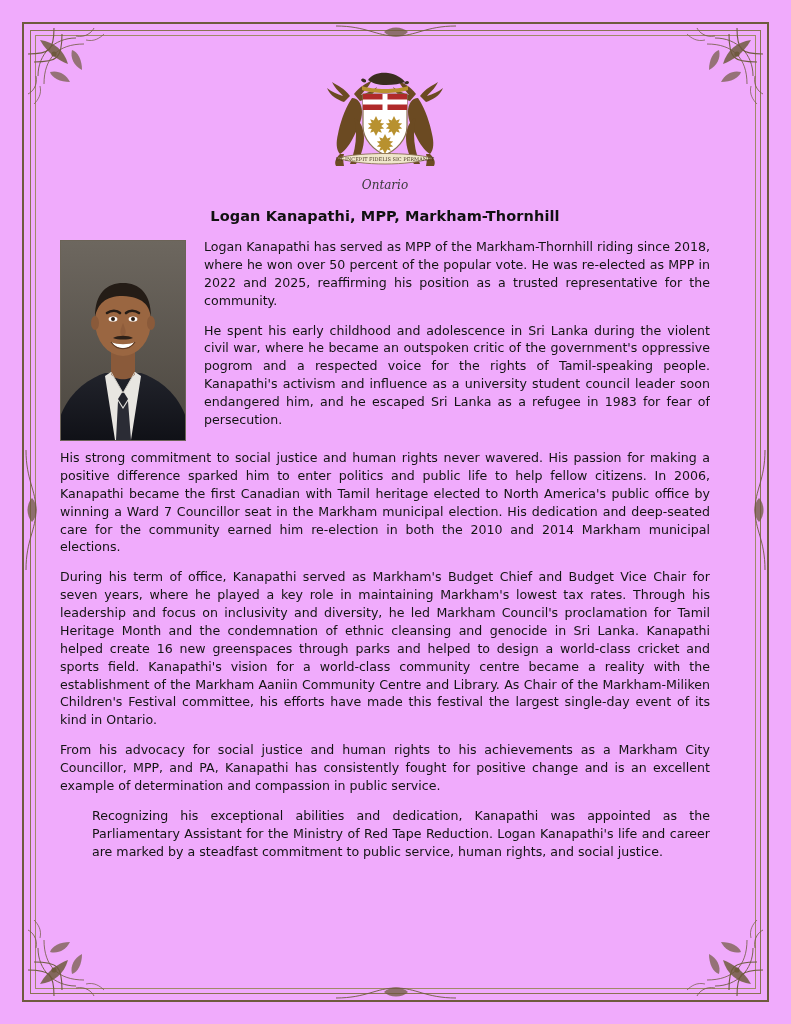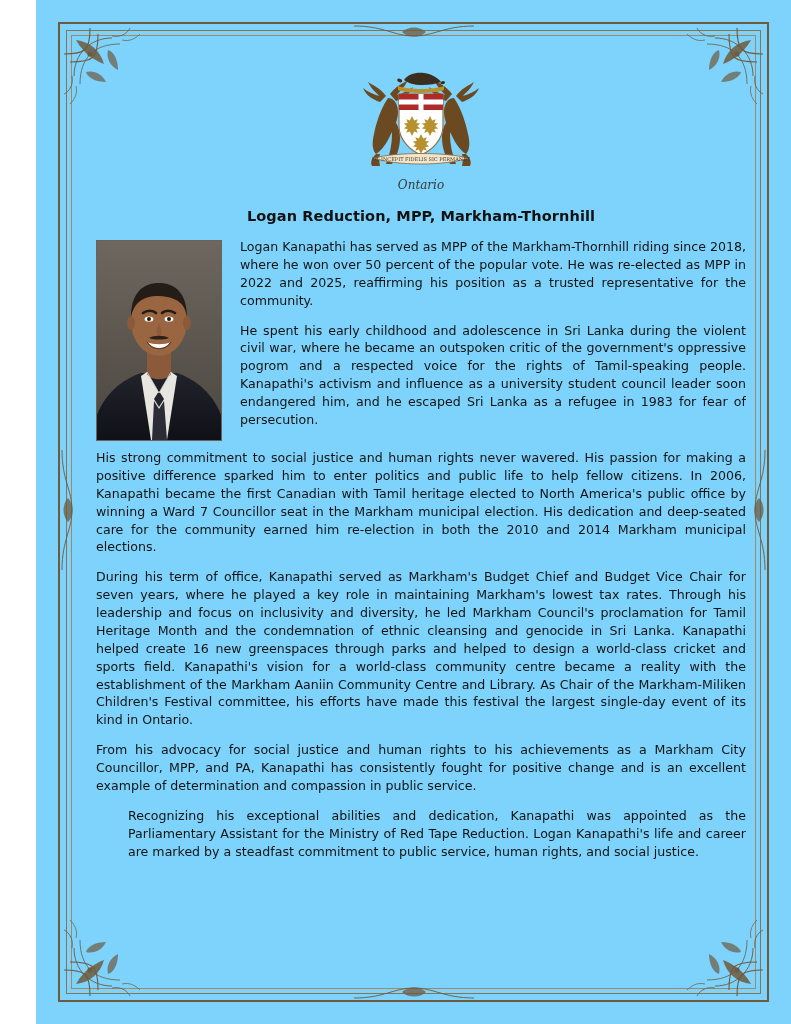--- a/index.html
+++ b/index.html
@@ -13,22 +13,21 @@
     font-family: "DejaVu Sans", sans-serif;
     color: #1a1a1a;
     position: relative;
     overflow: hidden;
   }
 
   
   .page {
     position: absolute;
     inset: 0;
-    background: #7dd3fc;
-    margin-left: 36px;
+    background: #f0abfc;
   }
   .frame-outer {
     position: absolute;
     left: 22px;
     top: 22px;
     right: 22px;
     bottom: 22px;
     border: 2px solid #6e5a3e;
   }
   .frame-inner {
@@ -266,21 +265,21 @@
             <path d="M75 76 l2.2 4.6 3.6-1.4 -1.6 3.8 4 .4 -3 2.6 3 2.6 -4 .4 1.6 3.8 -3.6-1.4 -2.2 4.6 -2.2-4.6 -3.6 1.4 1.6-3.8 -4-.4 3-2.6 -3-2.6 4-.4 -1.6-3.8 3.6 1.4 Z"></path>
           </g>
 
           <path d="M28 100 C 50 94, 100 94, 122 100 C 100 108, 50 108, 28 100 Z" fill="#f0e6cc" stroke="#8a7352" stroke-width="0.9"></path>
           <text x="75" y="103" text-anchor="middle" font-family="DejaVu Serif, serif" font-size="5" fill="#4a3a22">UT INCEPIT FIDELIS SIC PERMANET</text>
         </svg>
       </div>
       <div class="crest-caption">Ontario</div>
     </div>
 
-    <div class="doc-title">Logan Reduction, MPP, Markham-Thornhill</div>
+    <div class="doc-title">Logan Kanapathi, MPP, Markham-Thornhill</div>
 
     <div class="intro-block">
       <div class="portrait">
         <svg width="124" height="199" viewBox="0 0 124 199">
           <defs>
             <linearGradient id="bg" x1="0" y1="0" x2="0" y2="1">
               <stop offset="0%" stop-color="#6d675f"></stop>
               <stop offset="100%" stop-color="#4b463f"></stop>
             </linearGradient>
             <linearGradient id="suit" x1="0" y1="0" x2="0" y2="1">

